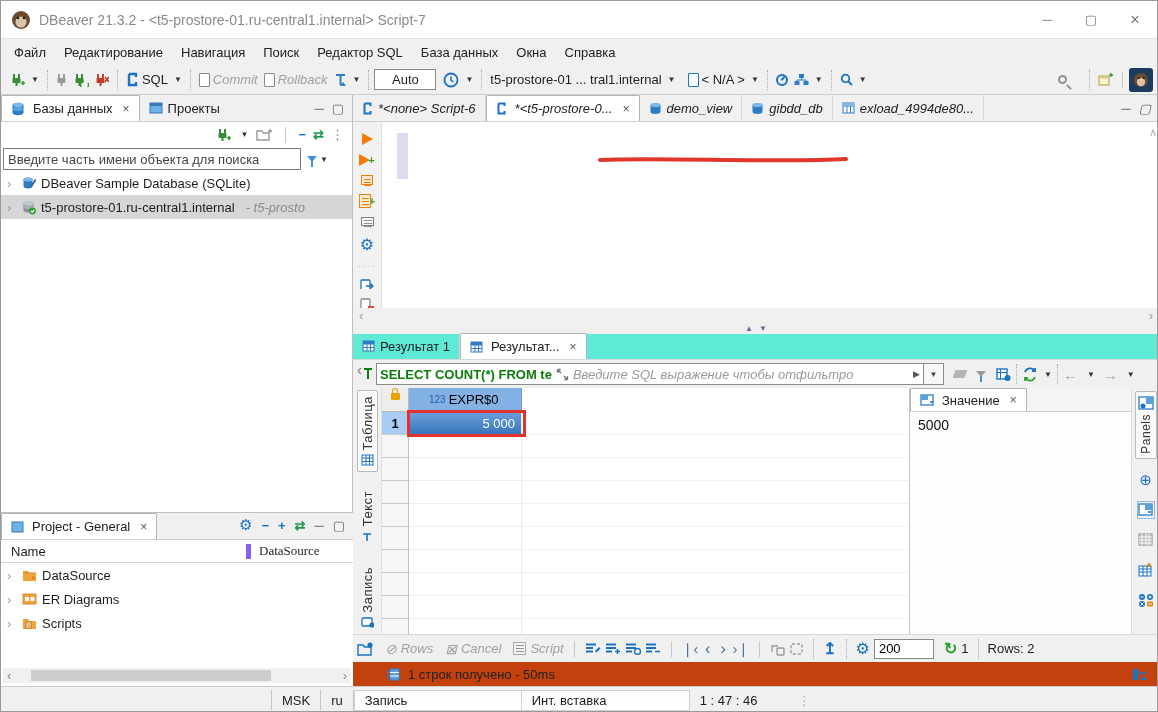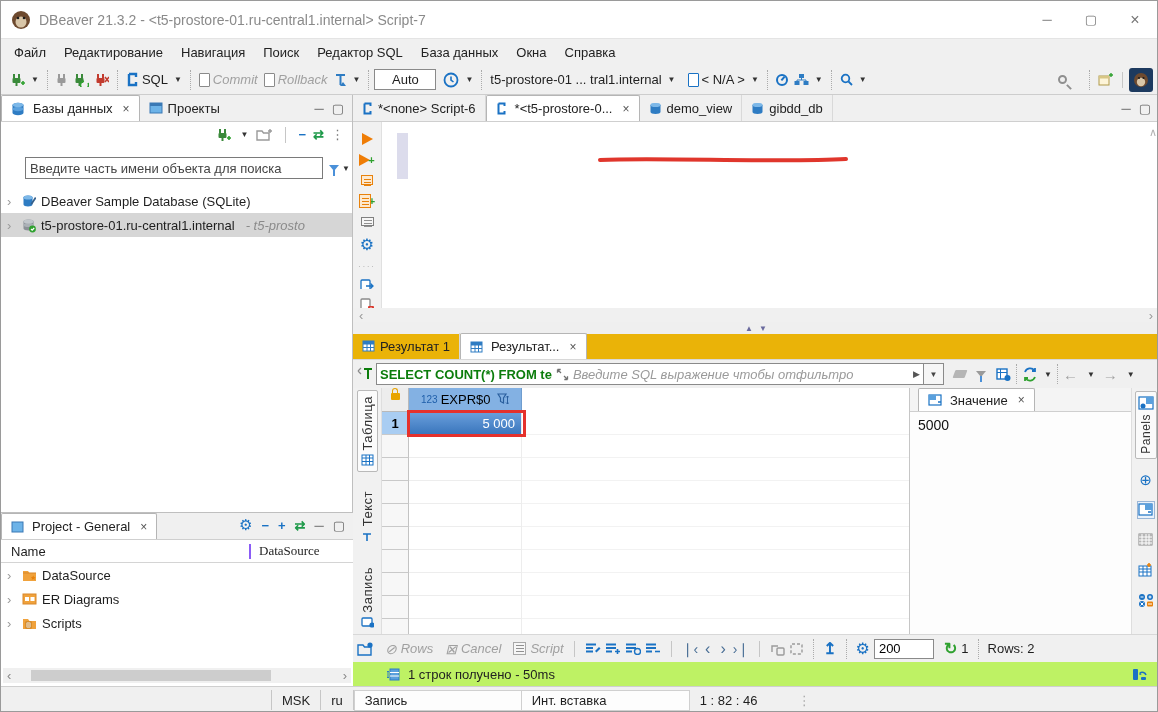--- a/index.html
+++ b/index.html
@@ -49,37 +49,37 @@
   svg { display:block; }
 
   
   #left-col { left:0; top:94px; width:352px; height:591px; background:#fff; border-right:1px solid #bfbfbf; }
   .tabrow { height:27px; background:#f0f0f0; border-bottom:1px solid #cfcfcf; display:flex; align-items:flex-end; }
   .tab { height:26px; display:flex; align-items:center; padding:0 9px; gap:5px; color:#222; border-right:1px solid #d9d9d9; }
   .tab.active { background:#fff; border:1px solid #b5b5b5; border-bottom:none; border-radius:2px 2px 0 0;gap:8px; }
   .tab .x { color:#555; font-size:12px; margin-left:2px; }
   .panel-btns { margin-left:auto; display:flex; gap:8px; padding:0 8px 5px 0; color:#666; }
   #nav-tools { height:25px; display:flex; align-items:center; justify-content:flex-end; gap:7px; padding-right:8px; background:#fff; }
-  #nav-search { margin:10px 2px; display:flex; align-items:center;justify-content:flex-end; }
+  #nav-search { margin:1px 2px; display:flex; align-items:center; }
   #nav-search input { width:298px; height:22px; border:1px solid #7a7a7a; padding:0 4px; font-size:13px; font-family:inherit; color:#333; }
   #nav-search input::placeholder { color:#444; opacity:1; }
   .tree-row { height:24px; display:flex; align-items:center; gap:5px; padding-left:6px; white-space:nowrap; }
   .tree-row .chev { color:#9a9a9a; font-size:13px; width:10px; }
   .tree-row.sel { background:#d6d6d6; }
   .suffix { color:#8a8a8a; font-style:italic; margin-left:6px; }
 
   #proj-panel { left:0; top:511px; width:352px; height:174px; background:#fff; border-top:1px solid #bfbfbf; }
   #proj-head { display:flex; height:23px; border-bottom:1px solid #d4d4d4; align-items:center; }
-  #proj-head .c1 { width:250px; padding-left:10px; border-right:2px solid #8b5cf6; }
+  #proj-head .c1 { width:250px; padding-left:10px; border-right:5px solid #8b5cf6; }
   #proj-head .c2 { padding-left:8px;font-family:Liberation Serif, serif; }
   .hscroll { position:absolute; left:2px; right:2px; bottom:3px; height:15px; background:#f0f0f0; display:flex; align-items:center; }
   .hscroll .thumb { height:11px; background:#cdcdcd; }
 
   
-  #ed-tabs { left:352px; top:94px; width:806px; height:27px; }
+  #ed-tabs { left:352px; top:94px; width:806px; height:27px;font-style:italic; }
   #ed-body { left:352px; top:121px; width:806px; height:186px; background:#fff; }
   #ed-strip { position:absolute; left:0; top:0; width:29px; height:100%; background:#f1f1f1; border-right:1px solid #e0e0e0; display:flex; flex-direction:column; align-items:center; gap:9px; padding-top:11px; }
   #ed-gutter { position:absolute; left:44px; top:11px; width:11px; height:46px; background:#dcdcec; }
   #ed-line { position:absolute; left:56px; top:11px; right:20px; height:22px; background:#e7f0fb; display:flex; align-items:center; font-family:"DejaVu Sans Mono", monospace; font-size:14px; padding-left:2px; white-space:pre; }
   .kw { color:#7c1f1f; font-weight:bold; }
   .sqltext { color:#000; }
   .tbl-name { color:#000; border-bottom:1px solid #9a9a9a; }
   #red-underline { position:absolute; left:245px; top:33px; }
   #ed-vscroll { position:absolute; right:2px; top:4px; color:#b0b0b0; font-size:11px; }
   #ed-hscroll { left:352px; top:307px; width:806px; height:14px; background:#f0f0f0; display:flex; align-items:center; justify-content:space-between; padding:0 6px; color:#9a9a9a; }
@@ -95,21 +95,21 @@
   .drop-btn { width:20px; height:22px; border:1px solid #8a8a8a; border-left:none; background:#f6f6f6; display:flex; align-items:center; justify-content:center; font-size:8px; color:#444; }
 
   #res-body { left:352px; top:387px; width:806px; height:246px; background:#fff; }
   #vtabs { position:absolute; left:0; top:0; width:29px; height:100%; background:#f1f1f1; border-right:1px solid #dedede; display:flex; flex-direction:column; align-items:center; gap:14px; padding-top:2px; }
   .vtab { display:flex; flex-direction:column; align-items:center; gap:4px; padding:5px 2px; color:#333; }
   .vtab.sel { background:#fbfbfb; border:1px solid #b9b9b9; border-radius:2px; }
 
   #grid { position:absolute; left:29px; top:0; width:527px; height:100%; }
   #grid-head { display:flex; height:24px; }
   #corner-cell { width:27px; background:#ededed; border-right:1px solid #b9b9b9; border-bottom:1px solid #b9b9b9; display:flex; justify-content:center; }
-  #col-head { width:113px; background:#83b1e3; border-right:1px solid #6f9dcf; border-bottom:1px solid #6f9dcf; display:flex; align-items:center; padding:0 12px; gap:3px; }
+  #col-head { width:113px; background:#83b1e3; border-right:1px solid #6f9dcf; border-bottom:1px solid #6f9dcf; display:flex; align-items:center; padding:0 20px; gap:3px; }
   #col-head .t123 { color:#1f5faa; font-size:10px; }
   #col-head .cname { font-size:13px; color:#000; flex:1; }
   .num-col-cell { width:27px; height:23px; background:#f7f7f7; border-right:1px solid #c3c3c3; border-bottom:1px solid #c9c9c9; }
   .grid-row { display:flex; height:23px; }
   .data-cell { width:113px; border-right:1px solid #ededed; border-bottom:1px solid #ededed; }
   .rest { flex:1; border-bottom:1px solid #f2f2f2; }
   #row1-num { background:#a9cdf2; color:#000; font-weight:bold; text-align:center; line-height:23px; }
   #val-cell { background:linear-gradient(#6ba0dc,#3a76bd); color:#fff; text-align:right; padding-right:6px; line-height:23px; font-size:13px; }
   #red-box { position:absolute; left:25px; top:22px; width:119px; height:27px; border:3px solid #e5312c; pointer-events:none; }
 
@@ -117,21 +117,21 @@
   #val-panel .tabrow { background:#f4f4f4; }
   #val-content { padding:5px 8px; font-size:14px; color:#111; }
   #right-strip { position:absolute; left:778px; top:0; width:28px; height:100%; background:#f1f1f1; border-left:1px solid #dedede; display:flex; flex-direction:column; align-items:center; gap:12px; padding-top:3px; }
   #panels-btn { display:flex; flex-direction:column; align-items:center; gap:4px; border:1px solid #b9b9b9; background:#fafafa; border-radius:2px; padding:4px 2px; color:#333; }
   .rs-icon { width:18px; height:18px; display:flex; align-items:center; justify-content:center; }
   .rs-icon.sel { border:1px solid #9ab6d6; background:#eaf2fb; }
 
   #res-toolbar { left:352px; top:633px; width:806px; height:28px; background:#f0f0f0; border-top:1px solid #d8d8d8; display:flex; align-items:center; padding:0 4px; gap:4px; }
   .tb-label { display:flex; align-items:center; gap:4px; }
   #fetch-input { width:60px; height:20px; border:1px solid #8a8a8a; padding:0 4px; font-size:13px; font-family:inherit; }
-  #res-status { left:352px; top:661px; width:806px; height:24px; background:#bef264; display:flex; align-items:center; gap:6px; padding-left:34px; color:#222; }
+  #res-status { left:352px; top:661px; width:806px; height:24px; background:#c2410c; display:flex; align-items:center; gap:6px; padding-left:34px; color:#222; }
 
   
   #statusbar { left:0; top:685px; width:100%; height:27px; background:#f0f0f0; border-top:1px solid #cfcfcf; display:flex; align-items:center; font-size:13px; }
   .sb-cell { padding:0 10px; border-right:1px solid #c6c6c6; height:20px; display:flex; align-items:center; }
   .sb-white { background:#fdfdfd; border:1px solid #d0d0d0; height:21px; }
 </style>
 </head>
 <body>
 
 <div id="app">
@@ -438,20 +438,28 @@
         </svg>
       <span>demo_view</span>
     </span>
     <span class="tab">
       <svg width="13" height="13">
           <ellipse cx="6.5" cy="3" rx="5" ry="2" fill="#7db8e8"></ellipse>
           <path d="M1.5 3v7c0 1.1 2.2 2 5 2s5-.9 5-2V3" fill="#2e7cc3"></path>
           <ellipse cx="6.5" cy="3" rx="5" ry="2" fill="#7db8e8"></ellipse>
         </svg>
       <span>gibdd_db</span>
+    </span>
+    <span class="tab">
+      <svg width="13" height="12">
+          <rect x="1" y="1" width="11" height="10" fill="#fff" stroke="#2e7cc3"></rect>
+          <path d="M1 4h11M5 1v10M8.5 1v10" stroke="#2e7cc3"></path>
+          <rect x="1" y="1" width="11" height="3" fill="#7db8e8"></rect>
+        </svg>
+      <span>exload_4994de80...</span>
     </span>
     <span class="panel-btns">
       <span>─</span>
       <span>▢</span>
     </span>
   </div>
 
   <div class="abs" id="ed-body">
     <div id="ed-strip">
       <span class="i-play"></span>
@@ -485,21 +493,21 @@
   </div>
   <div class="abs" id="ed-hscroll">
     <span>‹</span>
     <span>›</span>
   </div>
   <div class="abs" id="splitter">
     <span>▲</span>
     <span>▼</span>
   </div>
 
-  <div class="abs tabrow" id="res-tabs" style="background:#eab308;border-bottom:none;">
+  <div class="abs tabrow" id="res-tabs" style="background:#5eead4;border-bottom:none;">
     <span class="tab">
       <svg width="13" height="12">
           <rect x="1" y="1" width="11" height="10" fill="#fff" stroke="#2e7cc3"></rect>
           <path d="M1 4h11M1 7.5h11M5 1v10M8.5 1v10" stroke="#2e7cc3"></path>
           <rect x="1" y="1" width="11" height="3" fill="#2e7cc3"></rect>
         </svg>
       <span>Результат 1</span>
     </span>
     <span class="tab active">
       <svg width="13" height="12">
@@ -645,21 +653,21 @@
       <div class="grid-row">
           <span class="num-col-cell"></span>
           <span class="data-cell"></span>
           <span class="rest"></span>
         </div>
       <div id="red-box"></div>
     </div>
 
     <div id="val-panel">
       <div class="tabrow" style="height:24px;">
-        <span class="tab active" style="height:23px;margin-left:8px;">
+        <span class="tab active" style="height:23px;">
           <svg width="14" height="12">
               <rect x="1" y="1" width="12" height="10" fill="#fff" stroke="#1a72c4" stroke-width="1.2"></rect>
               <rect x="1" y="1" width="7" height="5" fill="#5aa0dd"></rect>
               <path d="M10 8h3" stroke="#1a72c4" stroke-width="1.5"></path>
             </svg>
           <span>Значение</span>
           <span class="x">×</span>
         </span>
 
       </div>
@@ -797,18 +805,18 @@
     <span class="sb-cell">
         <span>ru</span>
       </span>
     <span class="sb-cell sb-white" style="width:168px;">
         <span>Запись</span>
       </span>
     <span class="sb-cell sb-white" style="width:168px;border-left:none;">
         <span>Инт. вставка</span>
       </span>
     <span class="sb-cell" style="border-right:none;width:108px;">
-        <span>1 : 82 : 46</span>
+        <span>1 : 47 : 46</span>
       </span>
     <span style="color:#aaa;">⋮</span>
   </div>
 
 </div>
 
 </body></html>

